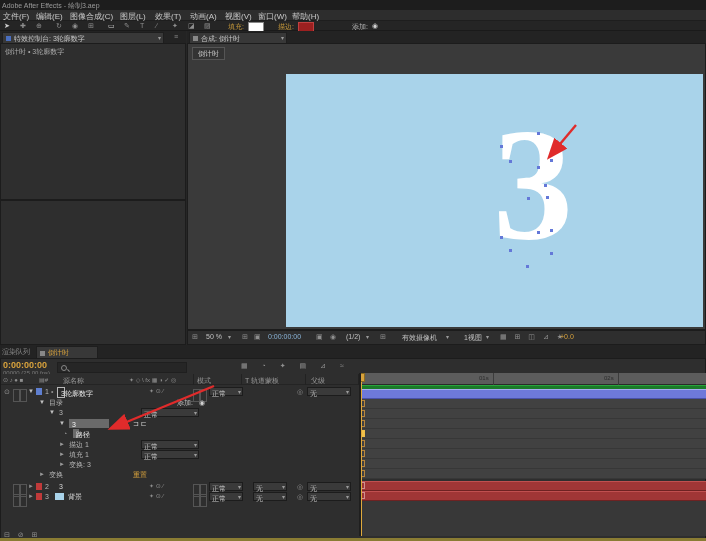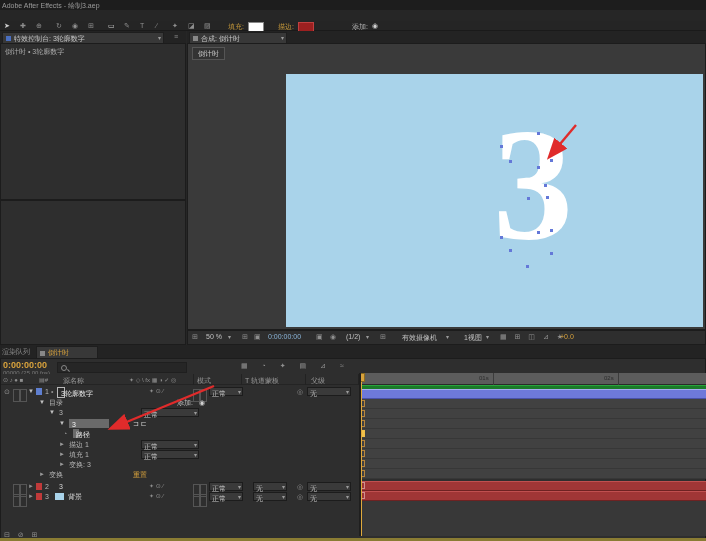--- a/index.html
+++ b/index.html
@@ -27,20 +27,31 @@
 </style>
 </head>
 <body>
 
 <div id="app">
 
   <div class="abs" style="left:0;top:0;width:706px;height:10px;background:#1d1d1d;">
     <span class="tx" style="left:2px;top:1px;font-size:7px;color:#9a9a9a;">Adobe After Effects - 绘制3.aep</span>
   </div>
 
+  <div class="abs" style="left:0;top:10px;width:706px;height:11px;background:#2d2d2d;border-bottom:1px solid #1e1e1e;box-sizing:border-box;">
+    <span class="tx" style="left:3px;top:1px;font-size:8px;color:#c8c8c8;">文件(F)</span>
+    <span class="tx" style="left:36px;top:1px;font-size:8px;color:#c8c8c8;">编辑(E)</span>
+    <span class="tx" style="left:70px;top:1px;font-size:8px;color:#c8c8c8;">图像合成(C)</span>
+    <span class="tx" style="left:120px;top:1px;font-size:8px;color:#c8c8c8;">图层(L)</span>
+    <span class="tx" style="left:155px;top:1px;font-size:8px;color:#c8c8c8;">效果(T)</span>
+    <span class="tx" style="left:190px;top:1px;font-size:8px;color:#c8c8c8;">动画(A)</span>
+    <span class="tx" style="left:225px;top:1px;font-size:8px;color:#c8c8c8;">视图(V)</span>
+    <span class="tx" style="left:258px;top:1px;font-size:8px;color:#c8c8c8;">窗口(W)</span>
+    <span class="tx" style="left:292px;top:1px;font-size:8px;color:#c8c8c8;">帮助(H)</span>
+  </div>
 
   <div class="abs" style="left:0;top:21px;width:706px;height:10px;background:#252525;border-bottom:1px solid #1a1a1a;box-sizing:border-box;">
     <span class="ic" style="left:4px;top:1px;font-size:7px;color:#cfcfcf;">➤</span>
     <span class="ic" style="left:20px;top:1px;font-size:7px;">✚</span>
     <span class="ic" style="left:36px;top:1px;font-size:7px;">⊕</span>
     <span class="ic" style="left:56px;top:1px;font-size:7px;">↻</span>
     <span class="ic" style="left:72px;top:1px;font-size:7px;">◉</span>
     <span class="ic" style="left:88px;top:1px;font-size:7px;">⊞</span>
     <span class="ic" style="left:108px;top:1px;font-size:7px;color:#cfcfcf;">▭</span>
     <span class="ic" style="left:124px;top:1px;font-size:7px;">✎</span>

